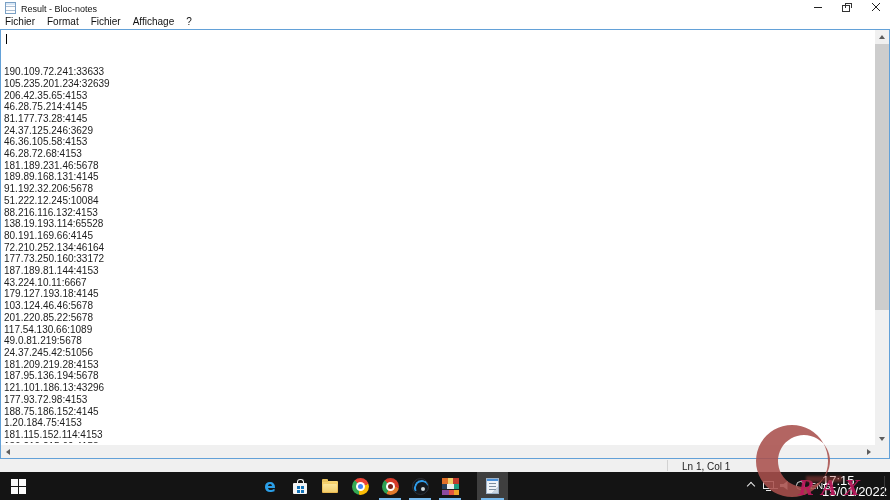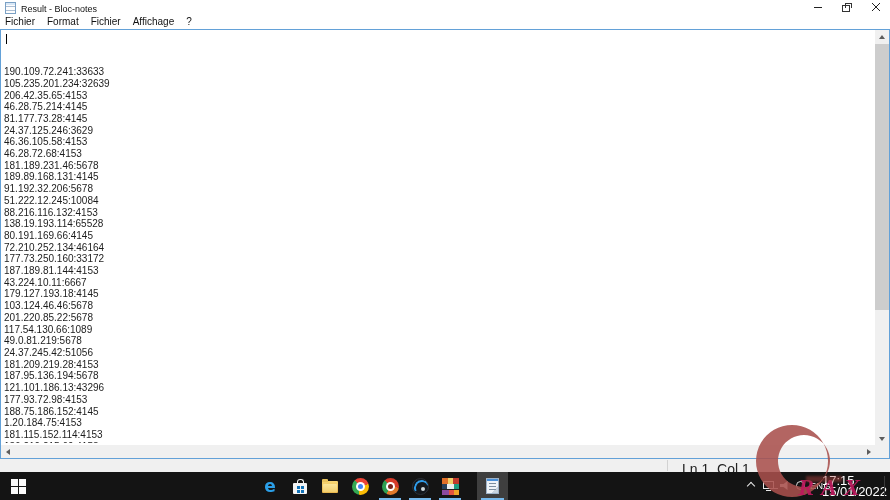--- a/index.html
+++ b/index.html
@@ -40,21 +40,21 @@
   .tri-up{width:0;height:0;border-left:3.5px solid transparent;border-right:3.5px solid transparent;border-bottom:4.5px solid #5c5c5c;}
   .tri-down{width:0;height:0;border-left:3.5px solid transparent;border-right:3.5px solid transparent;border-top:4.5px solid #5c5c5c;}
   .hscroll{position:absolute;left:0;right:14px;bottom:0;height:13px;background:#f0f0f0;}
   .harrow{position:absolute;top:0;width:13px;height:13px;display:flex;align-items:center;justify-content:center;}
   .harrow.left{left:0;} .harrow.right{right:0;}
   .tri-left{width:0;height:0;border-top:3.5px solid transparent;border-bottom:3.5px solid transparent;border-right:4.5px solid #5c5c5c;}
   .tri-right{width:0;height:0;border-top:3.5px solid transparent;border-bottom:3.5px solid transparent;border-left:4.5px solid #5c5c5c;}
   .scroll-corner{position:absolute;right:0;bottom:0;width:14px;height:13px;background:#f0f0f0;}
 
   
-  .statusbar{position:absolute;top:459px;left:0;right:0;height:13px;background:#f0f0f0;font-size:14px;color:#222;}
+  .statusbar{position:absolute;top:459px;left:0;right:0;height:13px;background:#f0f0f0;font-size:10px;color:#222;}
   .status-divider{position:absolute;left:667px;top:1px;bottom:1px;width:1px;background:#d2d2d2;}
   .status-pos{position:absolute;left:682px;top:2px;}
 
   
   .taskbar{position:absolute;top:472px;left:0;right:0;height:28px;background:#141414;}
   .start-btn{position:absolute;left:0;top:0;width:36px;height:28px;display:flex;align-items:center;justify-content:center;}
   .winlogo{display:grid;grid-template-columns:7px 7px;grid-template-rows:7px 7px;gap:1px;}
   .winlogo i{background:#fbfbfb;display:block;}
   .tb-search{position:absolute;left:38px;top:3px;width:216px;height:21px;background:#3e3e3e;border:1px solid #8a8a8a;
              color:#c4c4c4;font-size:10px;padding:0 4px 0 8px;box-sizing:border-box;font-family:"Liberation Sans",sans-serif;outline:none;}

